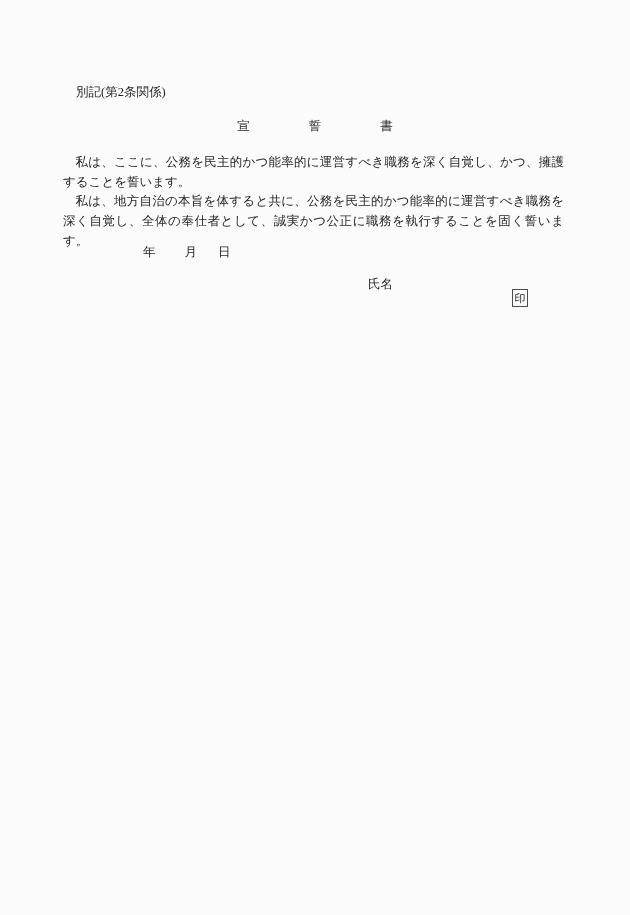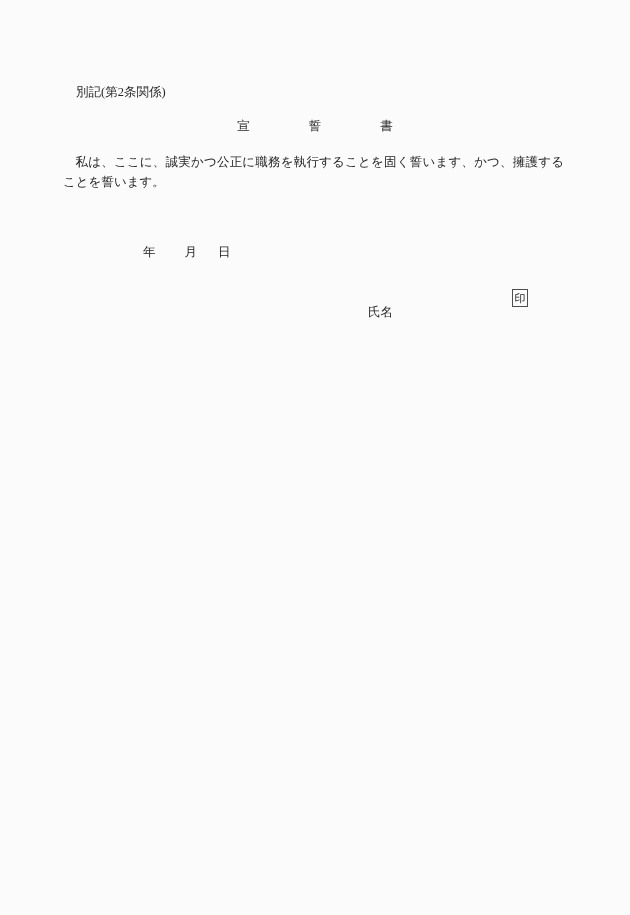--- a/index.html
+++ b/index.html
@@ -48,21 +48,21 @@
     position: absolute;
     left: 143px;
     top: 244px;
     white-space: nowrap;
   }
   .date-line .month { margin-left: 29px; }
   .date-line .day   { margin-left: 21px; }
   .sig-line {
     position: absolute;
     left: 368px;
-    top: 304px;
+    top: 276px;
     white-space: nowrap;
   }
   .seal-box {
     position: absolute;
     left: 512px;
     top: 289px;
     width: 16px;
     height: 18px;
     box-sizing: border-box;
     border: 1px solid var(--seal-border, #4d4d4d);
@@ -80,21 +80,22 @@
 
   <div class="appendix">別記(第2条関係)</div>
 
   <div class="title">
     <span>宣</span>
     <span>誓</span>
     <span>書</span>
   </div>
 
   <div class="body-text">
-    <p>私は、ここに、誠実かつ公正に職務を執行することを固く誓います、かつ、擁護することを誓います。</p>
+    <p>私は、ここに、公務を民主的かつ能率的に運営すべき職務を深く自覚し、かつ、擁護することを誓います。</p>
+    <p>私は、地方自治の本旨を体すると共に、公務を民主的かつ能率的に運営すべき職務を深く自覚し、全体の奉仕者として、誠実かつ公正に職務を執行することを固く誓います。</p>
   </div>
 
   <div class="date-line">
     <span class="year">年</span><span class="month">月</span><span class="day">日</span>
   </div>
 
   <div class="sig-line">
     <span>氏名</span>
   </div>
 

